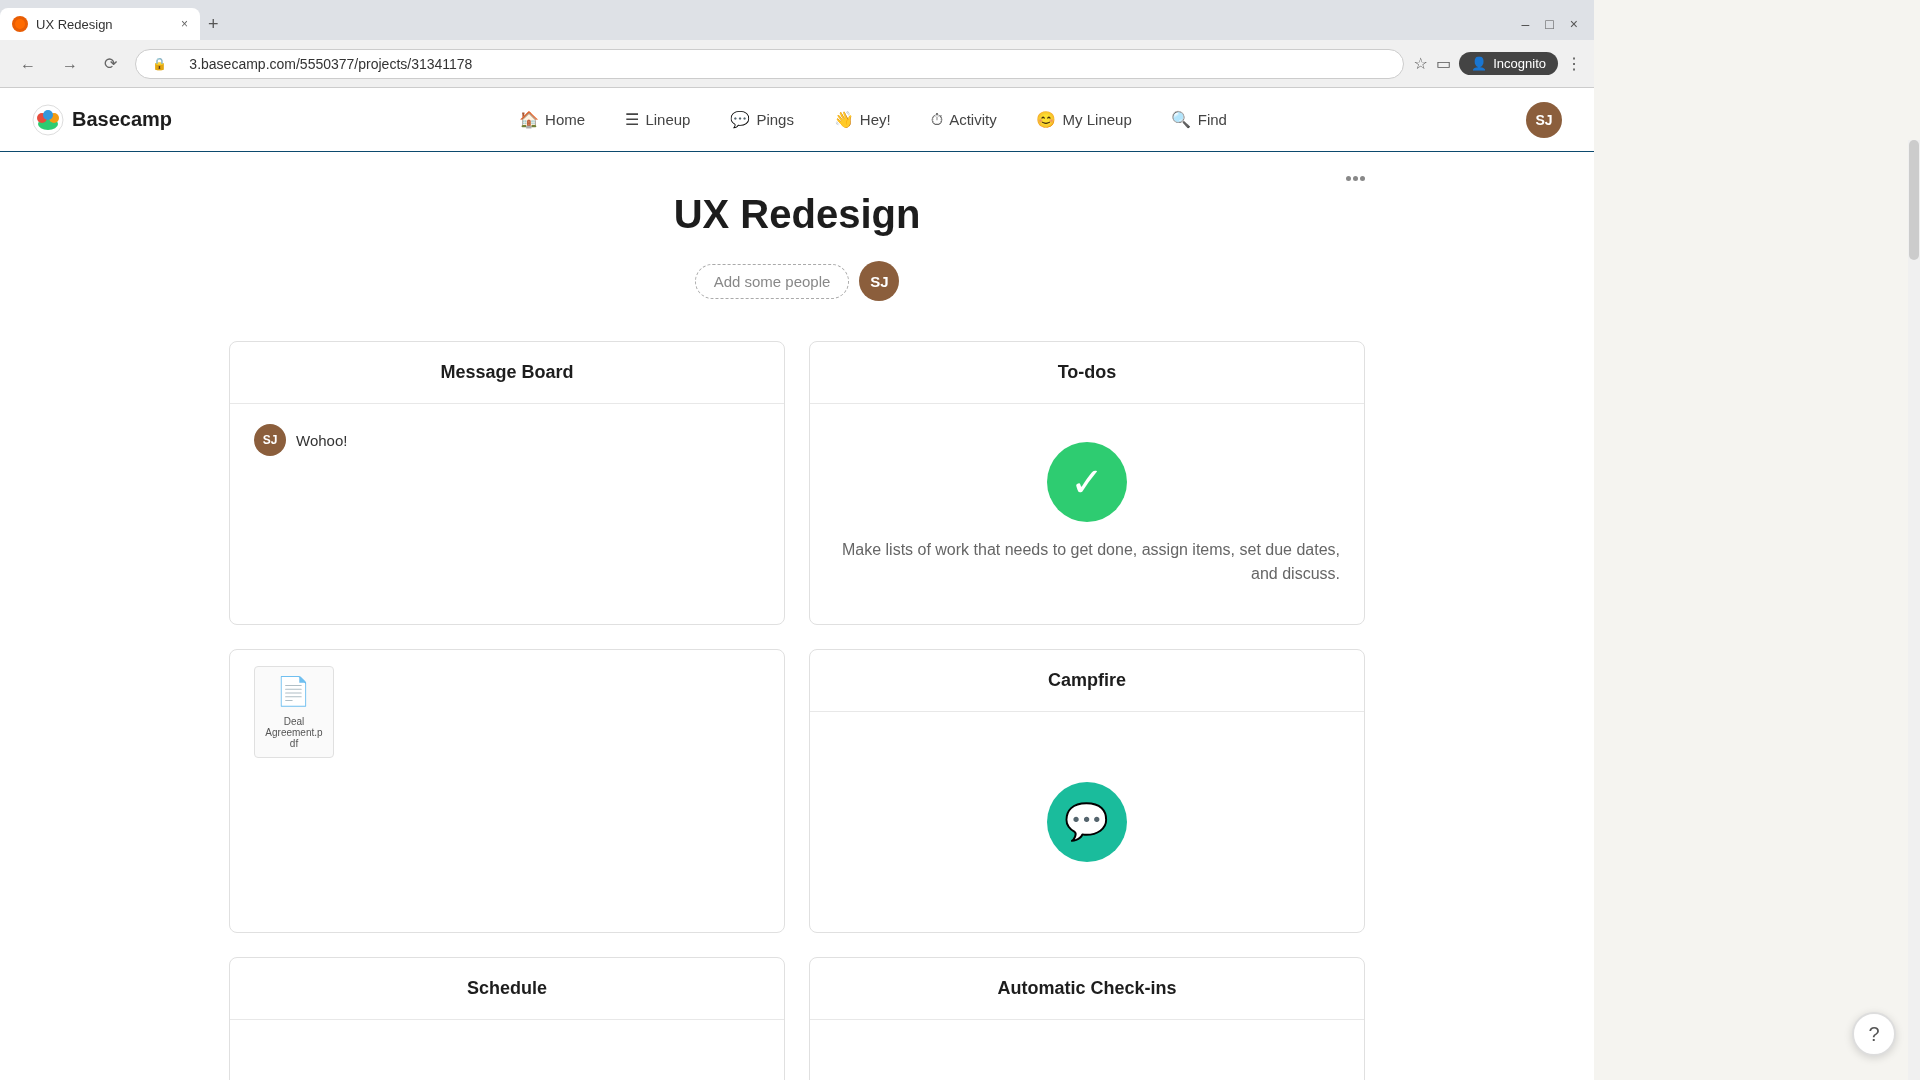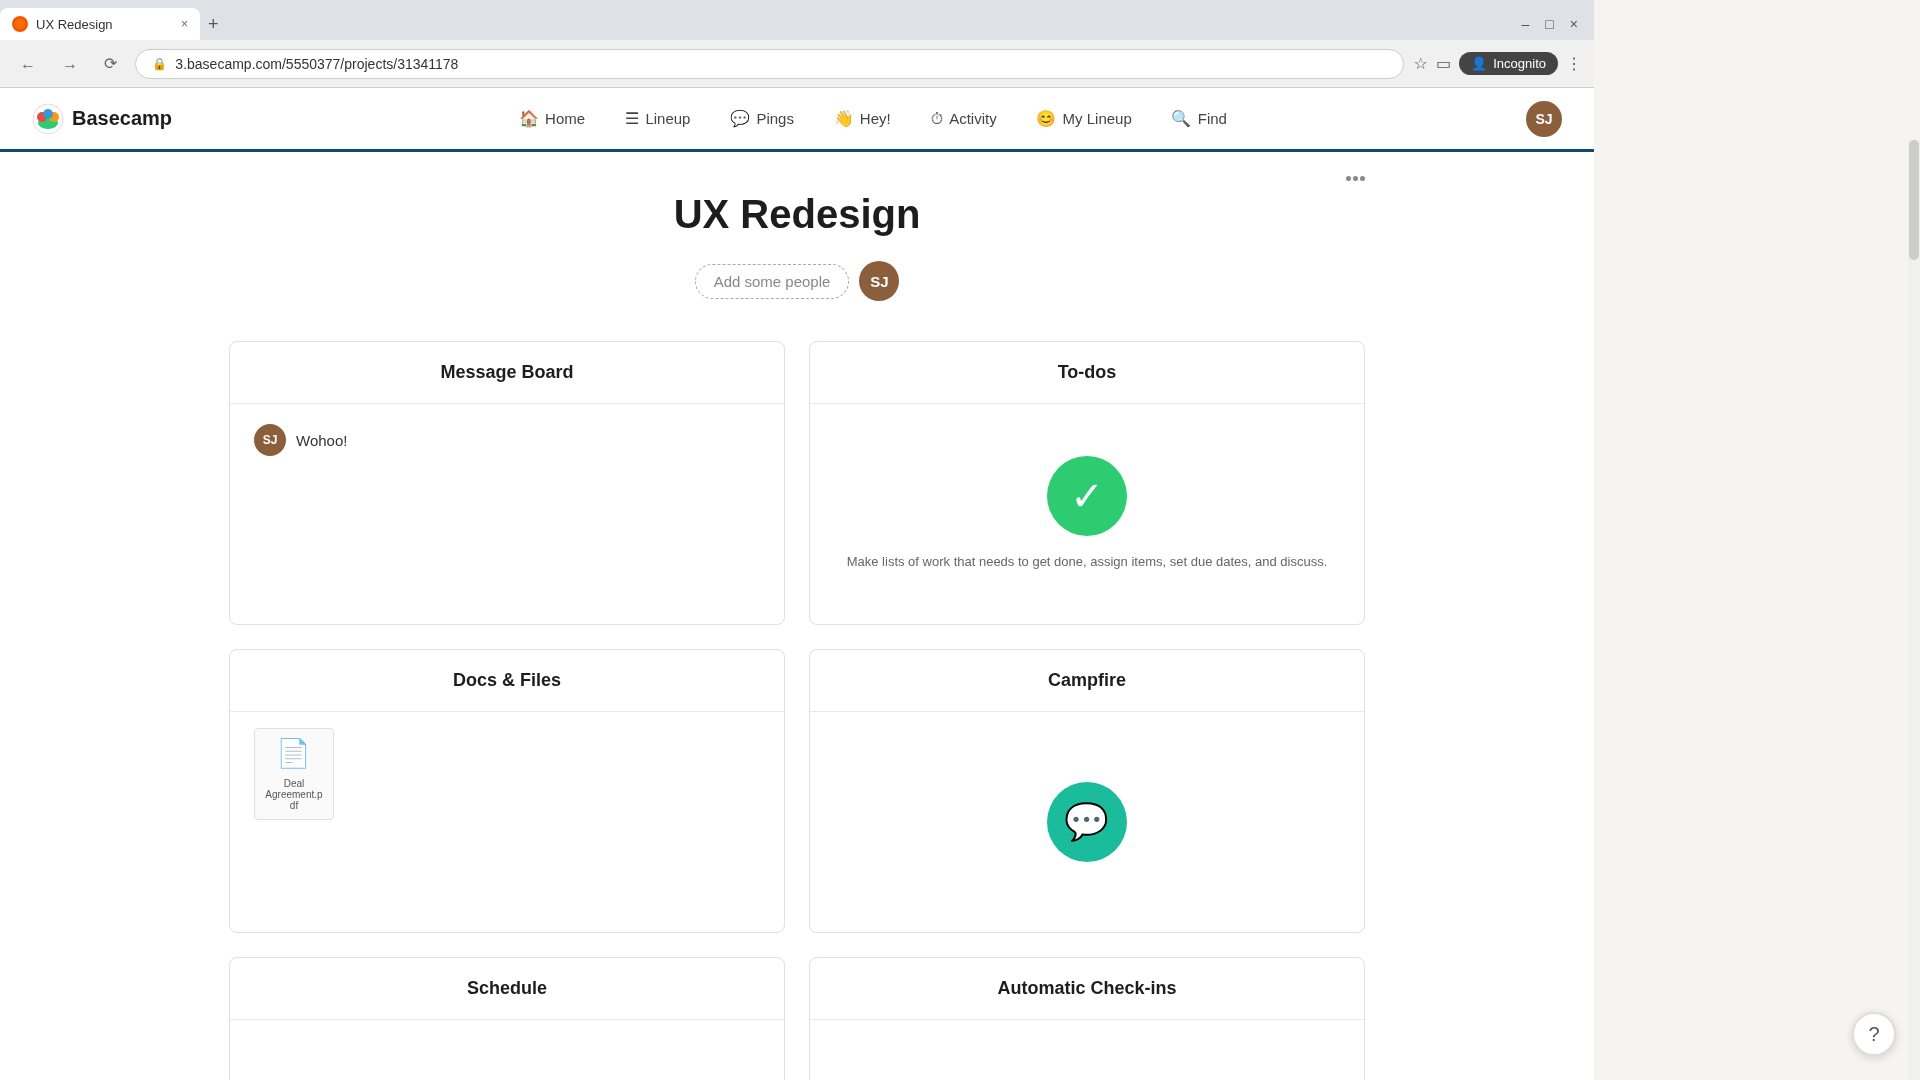--- a/index.html
+++ b/index.html
@@ -12,29 +12,29 @@
     .tab-favicon { width: 16px; height: 16px; border-radius: 50%; background: #e85d04; display: flex; align-items: center; justify-content: center; }
     .tab-close { margin-left: auto; color: #666; cursor: pointer; font-size: 12px; }
     .tab-add { background: none; border: none; font-size: 18px; color: #555; cursor: pointer; margin-left: 8px; }
     .tab-minimize-area { margin-left: auto; display: flex; gap: 16px; padding-right: 16px; font-size: 14px; color: #555; }
     .tab-minimize-area span { cursor: pointer; }
 
     .browser-toolbar { background: #f0f0f0; display: flex; align-items: center; padding: 6px 12px; gap: 10px; height: 48px; border-bottom: 1px solid #ccc; }
     .nav-btn { background: none; border: none; font-size: 16px; color: #666; cursor: pointer; padding: 4px 8px; border-radius: 4px; }
     .address-bar { flex: 1; background: #fff; border: 1px solid #ccc; border-radius: 20px; padding: 6px 16px; font-size: 14px; color: #333; display: flex; align-items: center; gap: 8px; }
     .address-bar-icon { color: #666; font-size: 12px; }
-    .address-text { flex: 1; }
+    .address-text { flex: 1; margin-left: 14px; }
     .toolbar-actions { display: flex; gap: 8px; align-items: center; color: #555; font-size: 16px; }
     .incognito-badge { background: #444; color: #fff; border-radius: 20px; padding: 4px 12px; font-size: 13px; display: flex; align-items: center; gap: 6px; }
 
     
     .app-container { background: #fff; min-height: 992px; }
 
     
-    .app-nav { background: #fff; border-bottom: 3px solid #0c4a6e; display: flex; align-items: center; padding: 0 32px; height: 64px; }
+    .app-nav { background: #fff; border-bottom: 1px solid #0c4a6e; display: flex; align-items: center; padding: 0 32px; height: 64px; }
     .logo { display: flex; align-items: center; gap: 8px; font-size: 20px; font-weight: bold; color: #1d1d1d; margin-right: 48px; }
     .logo-icon { width: 32px; height: 32px; }
     .nav-links { display: flex; gap: 0; flex: 1; justify-content: center; }
     .nav-item { display: flex; align-items: center; gap: 6px; padding: 0 20px; height: 64px; font-size: 15px; color: #444; text-decoration: none; cursor: pointer; }
     .nav-icon { font-size: 16px; }
     .nav-avatar { width: 36px; height: 36px; border-radius: 50%; background: #8b5e3c; color: #fff; display: flex; align-items: center; justify-content: center; font-size: 14px; font-weight: bold; margin-left: auto; cursor: pointer; }
 
     
     .main-content { max-width: 1200px; margin: 0 auto; padding: 40px 32px; position: relative; }
     .more-btn { position: absolute; right: 32px; top: 24px; background: none; border: none; font-size: 20px; color: #888; cursor: pointer; display: flex; align-items: center; gap: 2px; }
@@ -53,21 +53,21 @@
     .card-body { padding: 24px; min-height: 220px; display: flex; flex-direction: column; align-items: center; justify-content: center; }
 
     
     .message-item { display: flex; align-items: center; gap: 10px; align-self: flex-start; width: 100%; }
     .msg-avatar { width: 32px; height: 32px; border-radius: 50%; background: #8b5e3c; color: #fff; display: flex; align-items: center; justify-content: center; font-size: 12px; font-weight: bold; flex-shrink: 0; }
     .msg-text { font-size: 15px; color: #333; }
 
     
     .todo-icon { width: 80px; height: 80px; border-radius: 50%; background: #2ecc71; display: flex; align-items: center; justify-content: center; margin-bottom: 16px; }
     .todo-check { color: #fff; font-size: 40px; }
-    .todo-desc { text-align: right; color: #666; font-size: 13px; line-height: 1.5; }
+    .todo-desc { text-align: right; color: #666; font-size: 16px; line-height: 1.5; }
 
     
     .doc-file { border: 1px solid #e0e0e0; border-radius: 4px; width: 80px; padding: 8px; text-align: center; background: #fafafa; }
     .doc-file-icon { font-size: 28px; color: #e74c3c; }
     .doc-file-name { font-size: 10px; color: #555; margin-top: 8px; word-break: break-word; }
 
     
     .campfire-icon { width: 80px; height: 80px; border-radius: 50%; background: #1abc9c; display: flex; align-items: center; justify-content: center; }
     .campfire-svg { font-size: 36px; color: #fff; }
 
@@ -208,23 +208,20 @@
           </div>
           <div class="card-body">
             <div class="todo-icon">
               <span class="todo-check">✓</span>
             </div>
             <p class="todo-desc">Make lists of work that needs to get done, assign items, set due dates, and discuss.</p>
           </div>
         </div>
 
         <div class="card">
-          <div class="card-header">
-            <span class="card-title">Docs &amp; Files</span>
-          </div>
           <div class="card-body" style="justify-content: flex-start; padding-top: 16px; align-items: flex-start;">
             <div class="doc-file">
               <div class="doc-file-icon">📄</div>
               <div class="doc-file-name">Deal Agreement.pdf</div>
             </div>
           </div>
         </div>
 
         <div class="card">
           <div class="card-header">

